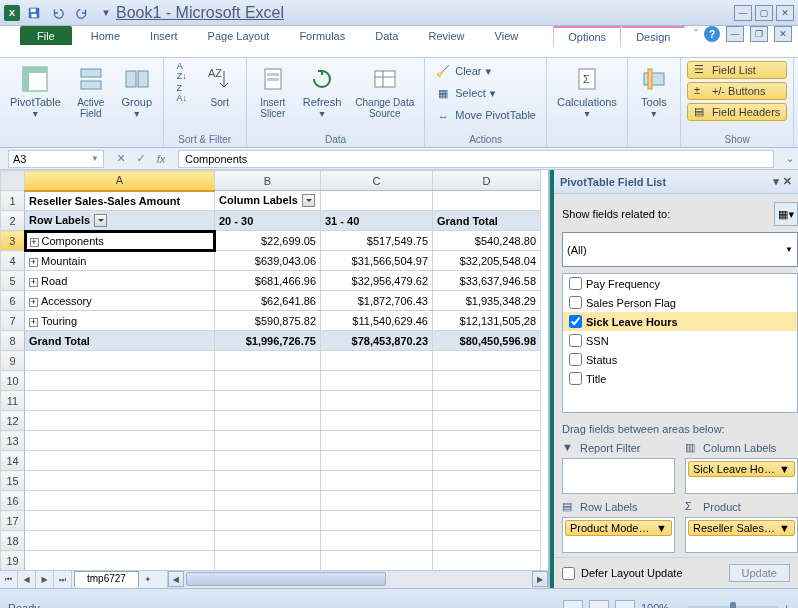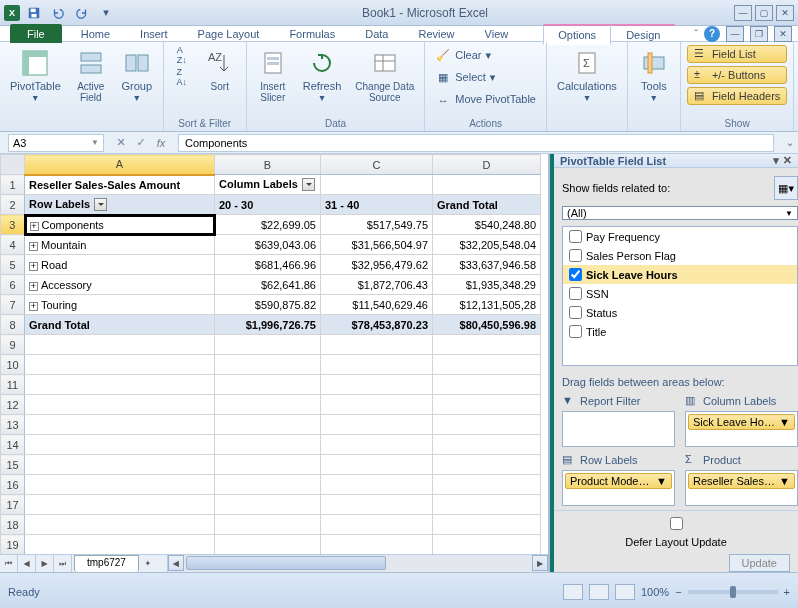--- a/index.html
+++ b/index.html
@@ -4,27 +4,27 @@
 <style>
 * { margin: 0; padding: 0; box-sizing: border-box; font-family: "Segoe UI", Tahoma, sans-serif; font-size: 11px; }
 body { width: 798px; height: 608px; background: #fff; overflow: hidden; position: relative; }
 
 
 .titlebar { height: 26px; background: linear-gradient(#e4ecf7, #cddbee); display: flex; align-items: center; border-bottom: 1px solid #a9bfd6; }
 .tb-left { display: flex; align-items: center; gap: 4px; padding-left: 4px; }
 .tb-icon { width: 16px; height: 16px; background: #217346; border-radius: 2px; display: inline-flex; align-items: center; justify-content: center; color: #fff; font-weight: bold; font-size: 9px; }
 .qat-btn { width: 20px; height: 20px; display: inline-flex; align-items: center; justify-content: center; color: #3b5a82; cursor: pointer; }
 .qat-btn svg { width: 14px; height: 14px; }
-.tb-title { flex: 1; text-align: center; color: #4a5d78; font-size: 12px; }
+.tb-title { flex: 1; text-align: left; color: #4a5d78; font-size: 16px; text-decoration: underline; }
 .tb-context { background: linear-gradient(#f7c6e6, #e9a0cd); padding: 4px 20px 4px 20px; color: #5a2a4a; font-size: 11px; border: 1px solid #c97fb0; border-bottom: none; margin-right: 10px; border-radius: 3px 3px 0 0; }
 .tb-right { display: flex; align-items: center; gap: 3px; padding-right: 4px; }
 .win-btn { width: 18px; height: 16px; border: 1px solid #7a93b2; background: #dce6f2; display: inline-flex; align-items: center; justify-content: center; font-size: 9px; color: #3b5a82; cursor: pointer; }
 
 
-.tabs { height: 16px; background: #fff; display: flex; align-items: center; border-bottom: 1px solid #b8cce4; padding-left: 10px; }
+.tabs { height: 32px; background: #fff; display: flex; align-items: flex-start; border-bottom: 1px solid #b8cce4; padding-left: 20px; }
 .tab { padding: 3px 14px; color: #3b5a82; cursor: pointer; border: 1px solid transparent; border-bottom: none; }
 .tab.file { background: #1f6b3a; color: #fff; border-radius: 2px 2px 0 0; margin-right: 4px; padding: 3px 16px; }
 .tab.active { background: #fff; border: 1px solid #b8cce4; border-bottom: 1px solid #fff; margin-bottom: -1px; }
 .tab.context { border-top: 2px solid #e386c0; }
 .tabs-right { margin-left: auto; display: flex; align-items: center; gap: 6px; padding-right: 6px; }
 .help-btn { width: 16px; height: 16px; background: #3c8fda; border-radius: 50%; color: #fff; display: inline-flex; align-items: center; justify-content: center; font-weight: bold; font-size: 10px; cursor: pointer; }
 
 
 .ribbon { height: 90px; background: linear-gradient(#f4f9fe, #dfe9f5); display: flex; border-bottom: 1px solid #a9bfd6; }
 .rgroup { border-right: 1px solid #c3d4e8; padding: 3px 6px 2px 6px; display: flex; flex-direction: column; }
@@ -95,21 +95,21 @@
 .field-item { display: flex; align-items: center; gap: 4px; padding: 3px 6px; cursor: pointer; }
 .field-item input { cursor: pointer; }
 .field-item.sel { background: #fce9a8; font-weight: bold; }
 .areas-label { color: #3b5a82; margin-top: 4px; }
 .areas { display: grid; grid-template-columns: 1fr 1fr; gap: 6px 10px; }
 .area { display: flex; flex-direction: column; gap: 3px; }
 .area-head { display: flex; align-items: center; gap: 4px; color: #3b5a82; }
 .area-head .ico { width: 14px; height: 14px; }
 .area-box { border: 1px solid #9bb2cf; background: #fff; height: 36px; padding: 2px; }
 .area-chip { background: linear-gradient(#fce9a8,#f6d66e); border: 1px solid #d1a93e; border-radius: 2px; padding: 1px 4px; font-size: 10px; display: flex; align-items: center; justify-content: space-between; cursor: pointer; }
-.defer-row { display: flex; align-items: center; gap: 6px; padding: 6px 8px; border-top: 1px solid #c3d4e8; flex-direction: column; }
+.defer-row { display: flex; align-items: center; gap: 6px; padding: 6px 8px; border-top: 1px solid #c3d4e8; }
 .defer-row button { margin-left: auto; padding: 2px 12px; border: 1px solid #9bb2cf; background: #e4ecf5; color: #888; cursor: default; }
 
 
 .status { height: 39px; background: linear-gradient(#dce8f6,#c9daee); display: flex; align-items: center; padding: 0 8px; color: #3b5a82; border-top: 1px solid #a9bfd6; }
 .status-right { margin-left: auto; display: flex; align-items: center; gap: 6px; }
 .view-btn { width: 20px; height: 16px; border: 1px solid #9bb2cf; background: #e9eff7; cursor: pointer; }
 .zoom-slider { width: 90px; height: 4px; background: #b8cce4; position: relative; }
 .zoom-thumb { position: absolute; left: 42px; top: -4px; width: 6px; height: 12px; background: #6b85a6; border-radius: 2px; }
 </style>
 </head>

